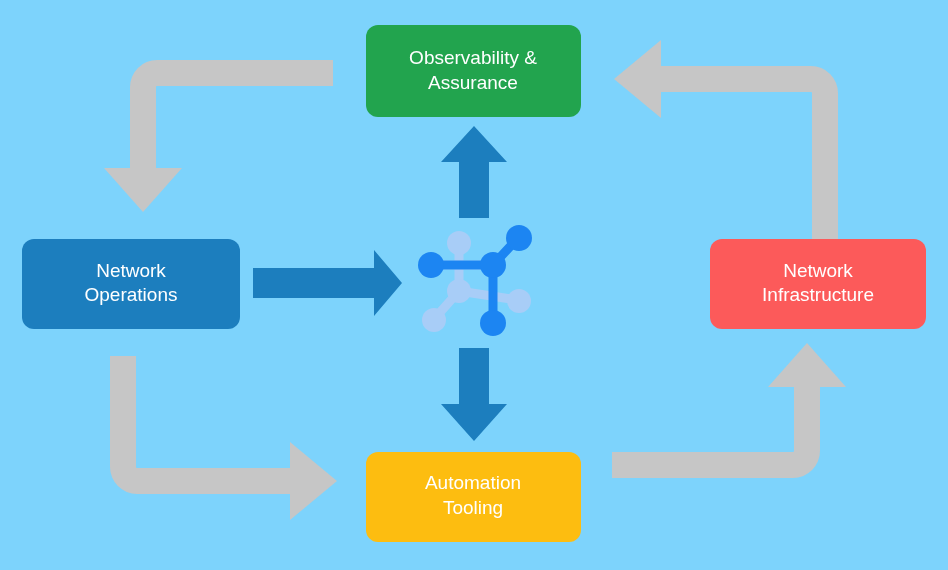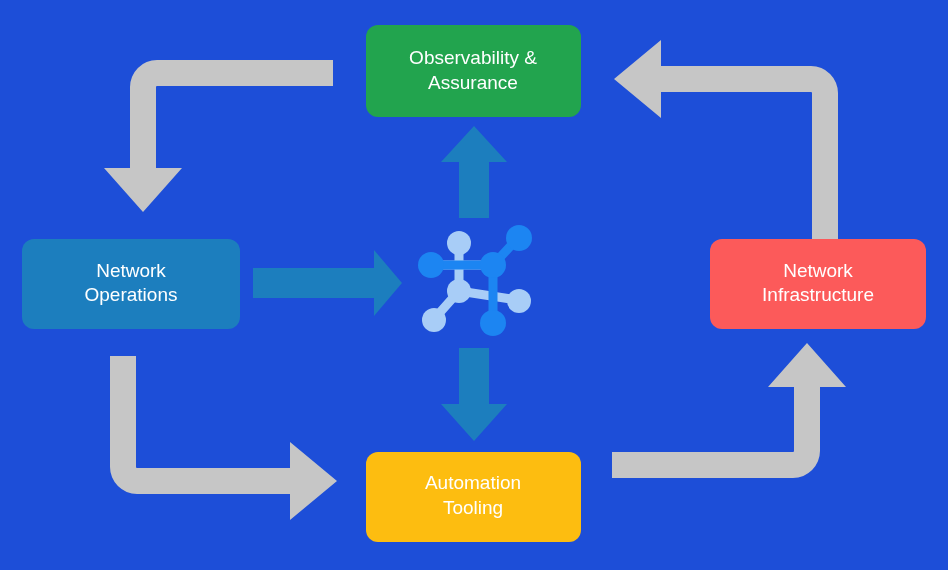--- a/index.html
+++ b/index.html
@@ -4,21 +4,21 @@
 <style>
   html, body {
     margin: 0;
     padding: 0;
     background: #000000;
   }
   #stage {
     position: relative;
     width: 948px;
     height: 570px;
-    background: #1d4ed8;
+    background: #7dd3fc;
     overflow: hidden;
     font-family: "Liberation Sans", sans-serif;
   }
   #diagram-svg {
     position: absolute;
     left: 0;
     top: 0;
     width: 948px;
     height: 570px;
     display: block;

